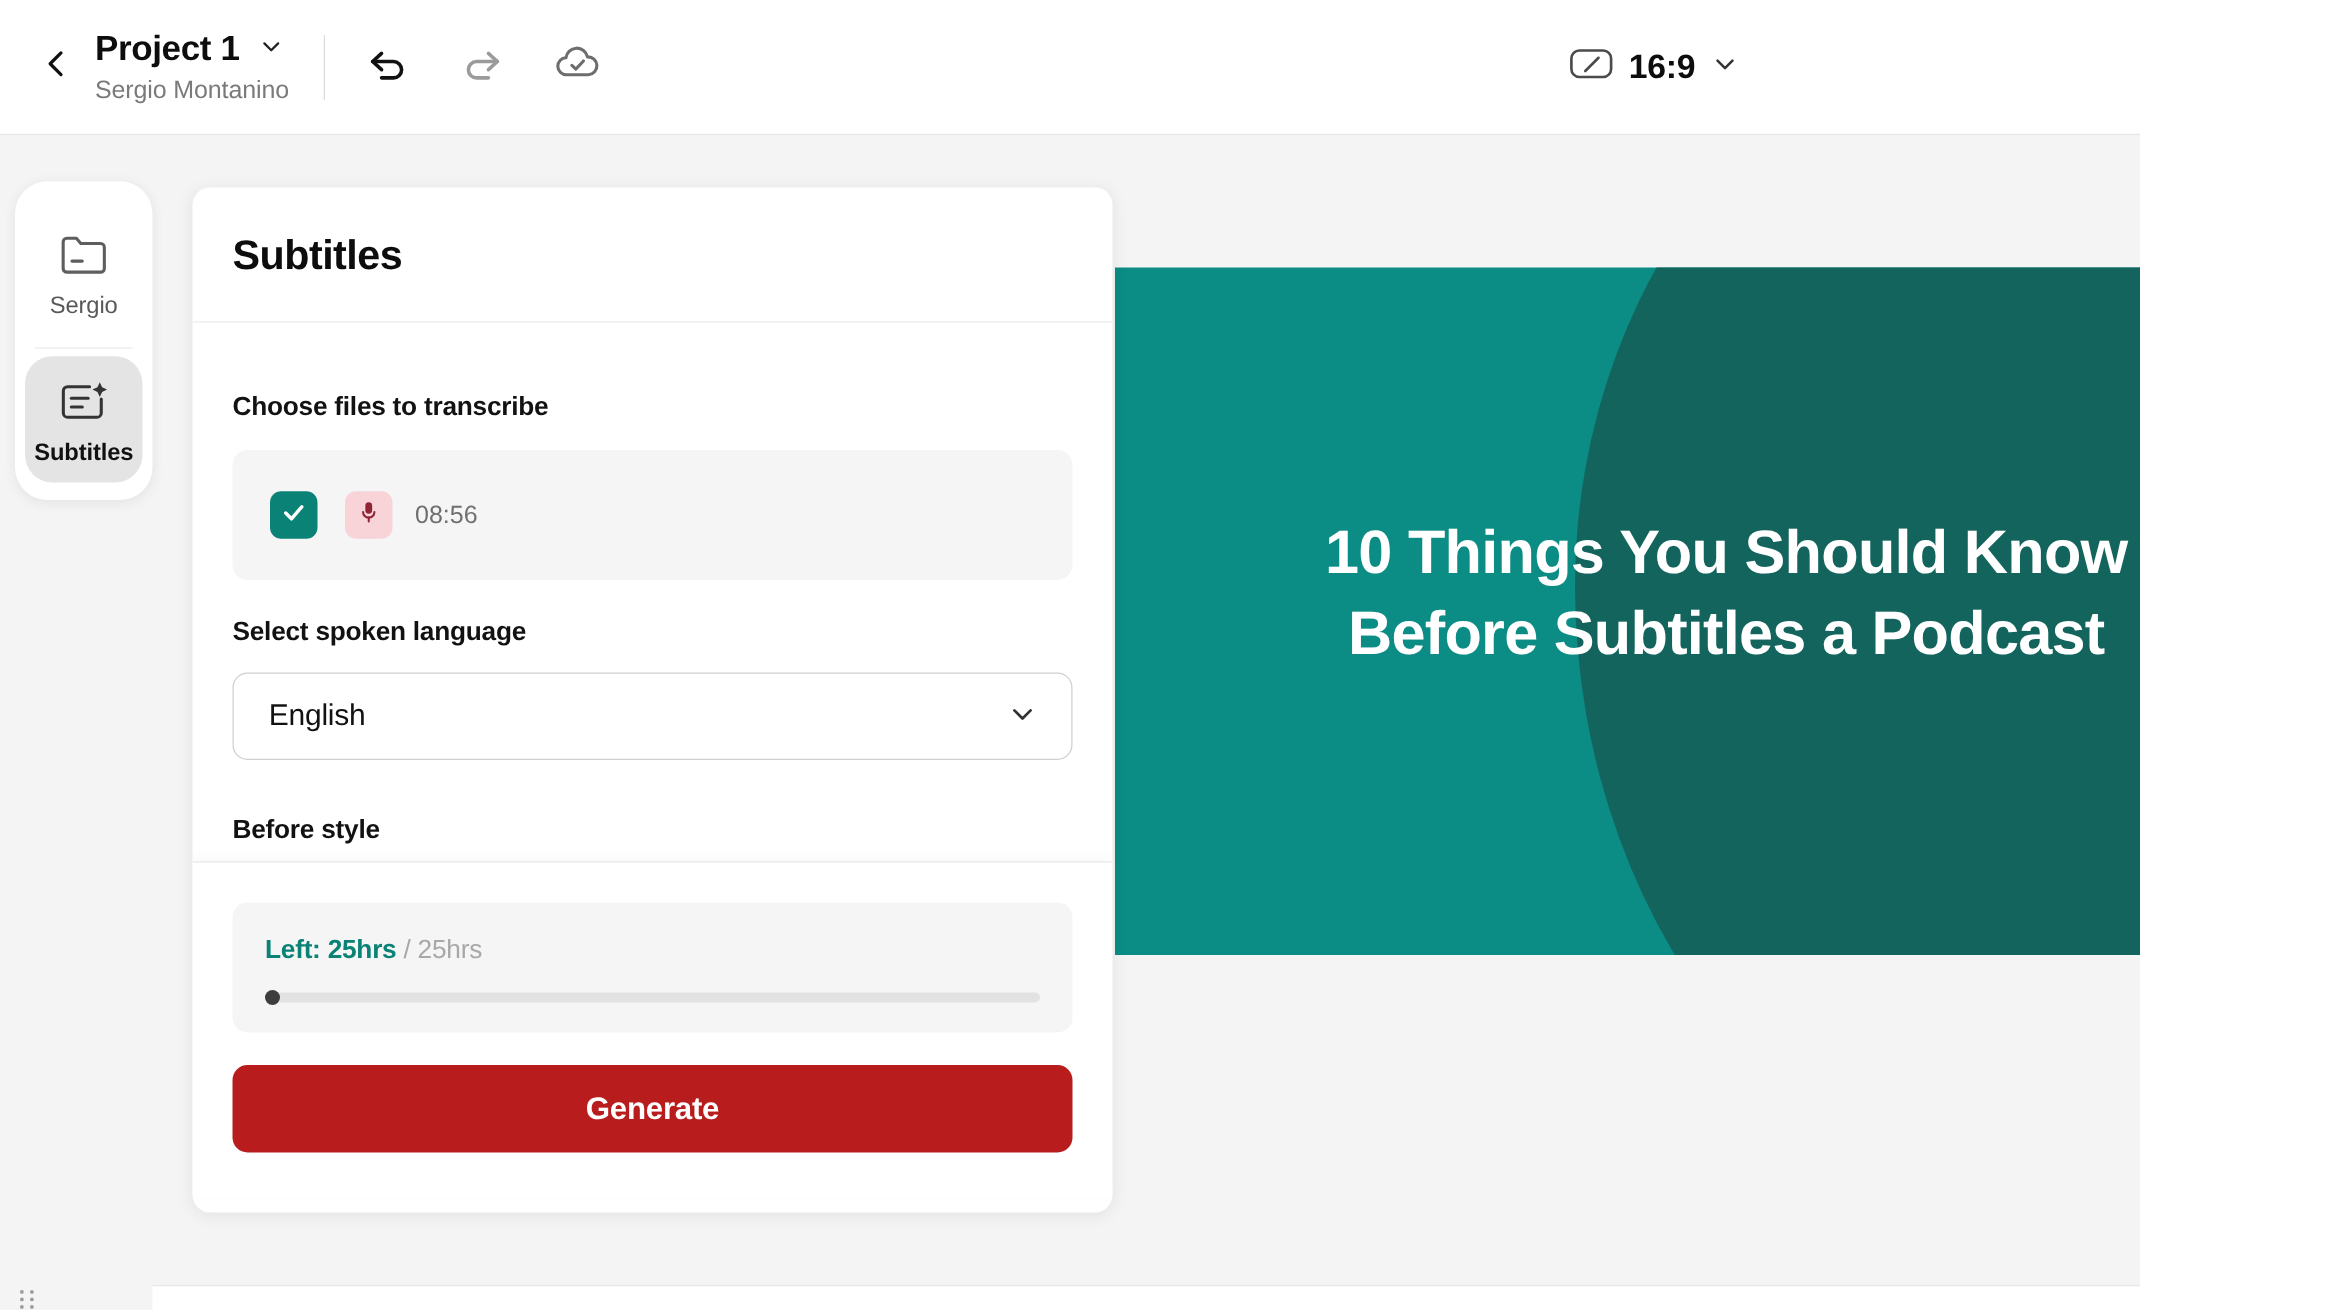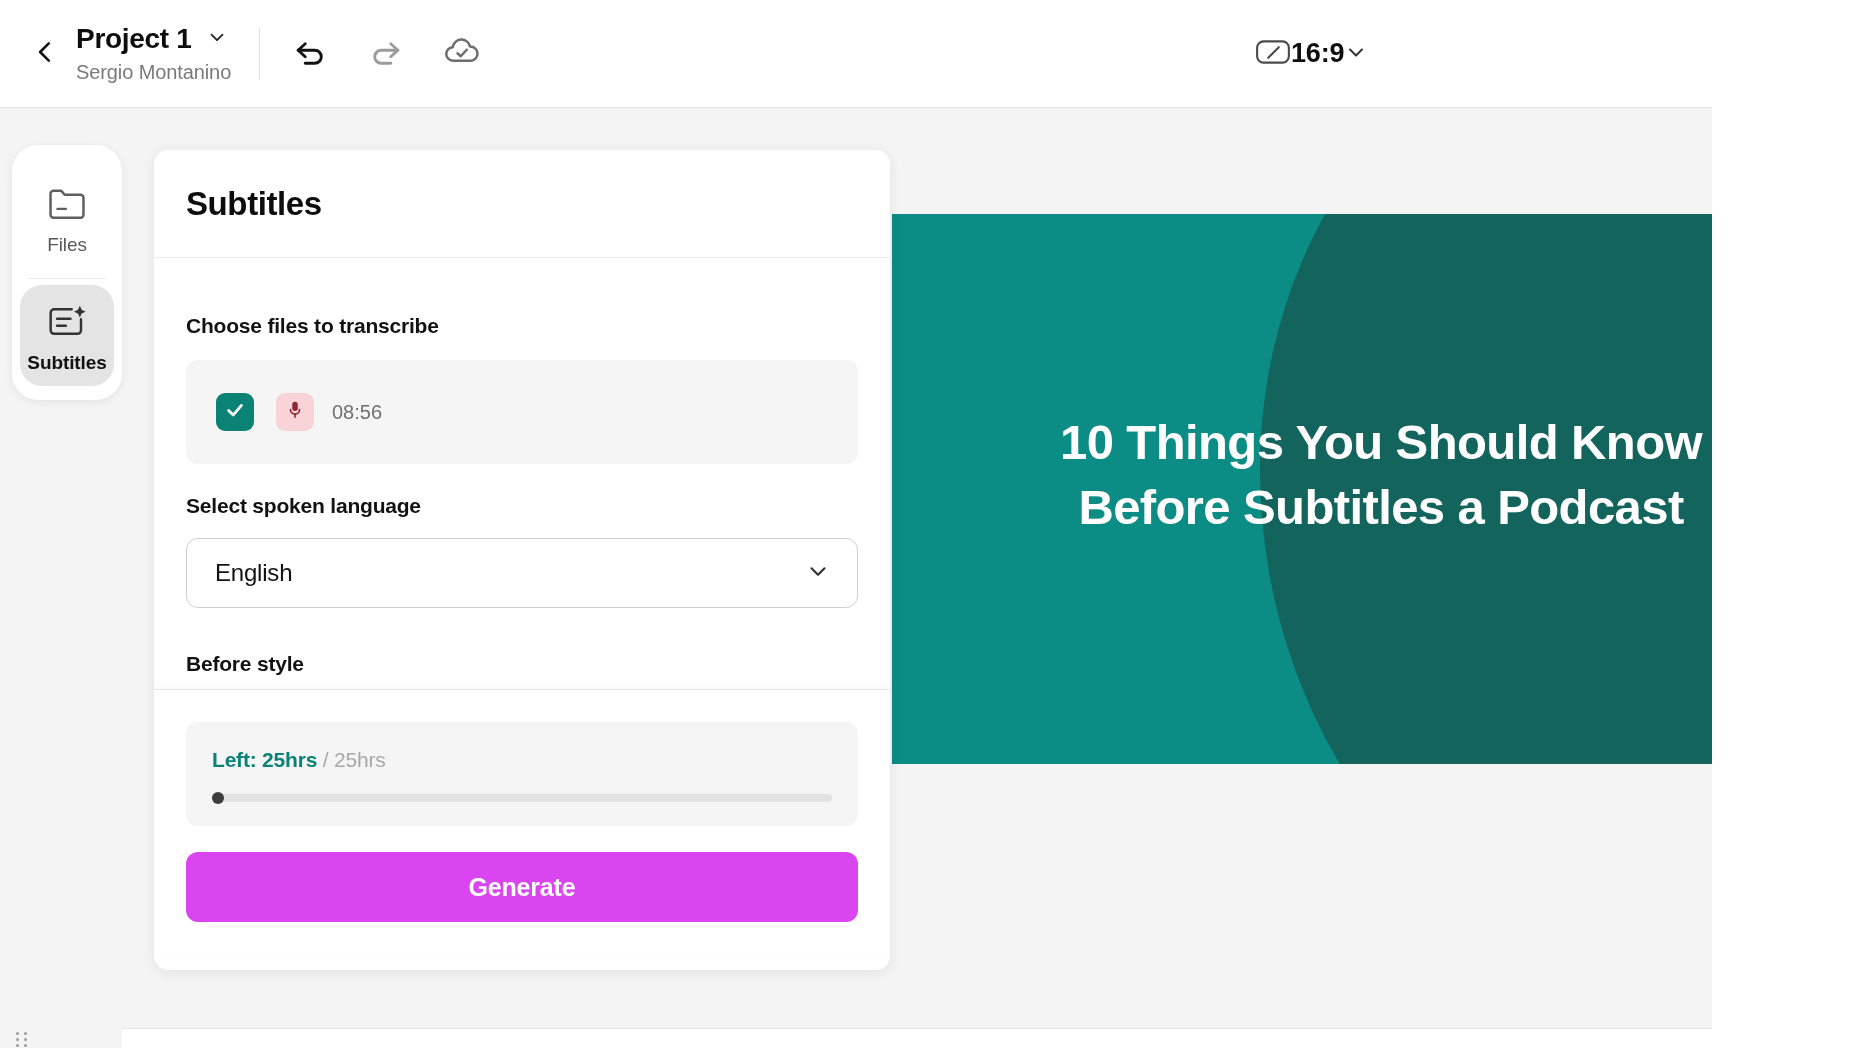--- a/index.html
+++ b/index.html
@@ -59,21 +59,21 @@
   .tool-btn {
     width: 48px; height: 48px;
     display: flex; align-items: center; justify-content: center;
     cursor: pointer;
   }
   .ratio-group {
     position: absolute;
     left: 1255px;
     display: flex;
     align-items: center;
-    gap: 0;
+    gap: 12px;
     cursor: pointer;
   }
   .ratio-label {
     font-size: 27px;
     font-weight: bold;
     color: #0d0d0d;
     letter-spacing: -0.2px;
   }
 
   
@@ -224,21 +224,21 @@
   .quota-knob {
     position: absolute;
     left: 0; top: -2px;
     width: 12px; height: 12px;
     border-radius: 50%;
     background: #3d3d3d;
   }
   .generate {
     margin-top: 26px;
     height: 70px;
-    background: #d946ef;
+    background: #b91c1c;
     border-radius: 12px;
     display: flex; align-items: center; justify-content: center;
     cursor: pointer;
     border: none;
     width: 100%;
     text-align: center;
   }
   .generate-label {
     color: #ffffff;
     font-size: 25px;
@@ -423,21 +423,21 @@
 
   <div class="rail">
 
     <div class="rail-item">
       <span class="ico">
         <svg width="40" height="34" viewBox="0 0 34 28" fill="none" stroke="#5e5e5e" stroke-width="2.1" stroke-linecap="round" stroke-linejoin="round">
           <path d="M3 24 V6 a2.5 2.5 0 0 1 2.5 -2.5 H12 l3 3.5 h13.5 a2.5 2.5 0 0 1 2.5 2.5 V24 a2.5 2.5 0 0 1 -2.5 2.5 H5.5 A2.5 2.5 0 0 1 3 24 Z"></path>
           <line x1="9" y1="19" x2="16" y2="19"></line>
         </svg>
       </span>
-      <span class="rail-label">Files</span>
+      <span class="rail-label">Sergio</span>
     </div>
 
 
     <div class="rail-sep"></div>
 
     <div class="rail-item active">
       <span class="ico">
         <svg width="42" height="36" viewBox="0 0 36 30" fill="none" stroke="#333" stroke-width="2.1" stroke-linecap="round" stroke-linejoin="round">
           <path d="M30 13.5 V23 a3 3 0 0 1 -3 3 H7 a3 3 0 0 1 -3 -3 V8 a3 3 0 0 1 3 -3 h15"></path>
           <line x1="9.5" y1="13" x2="21" y2="13"></line>

